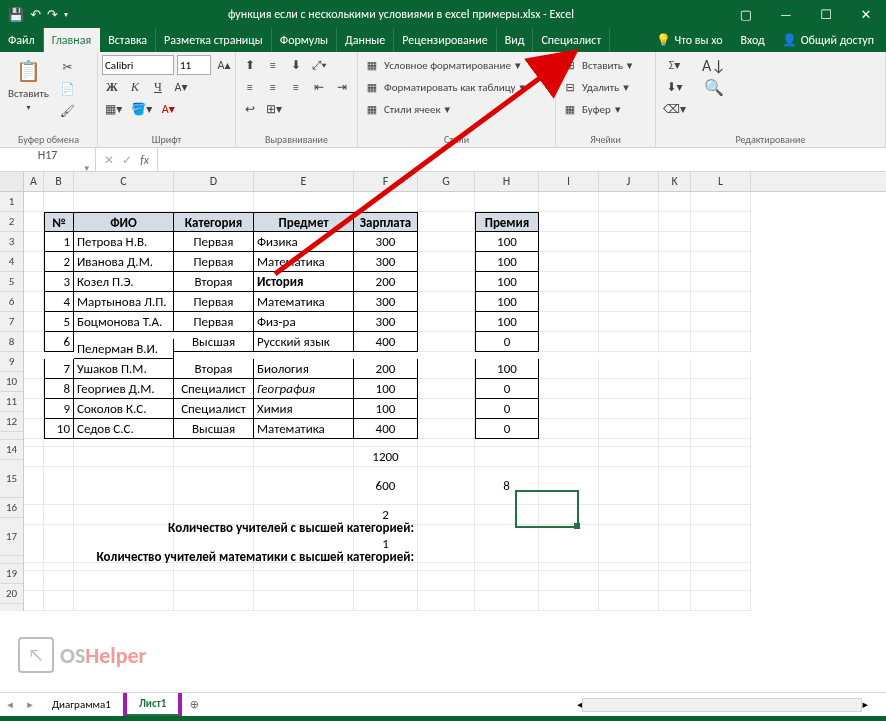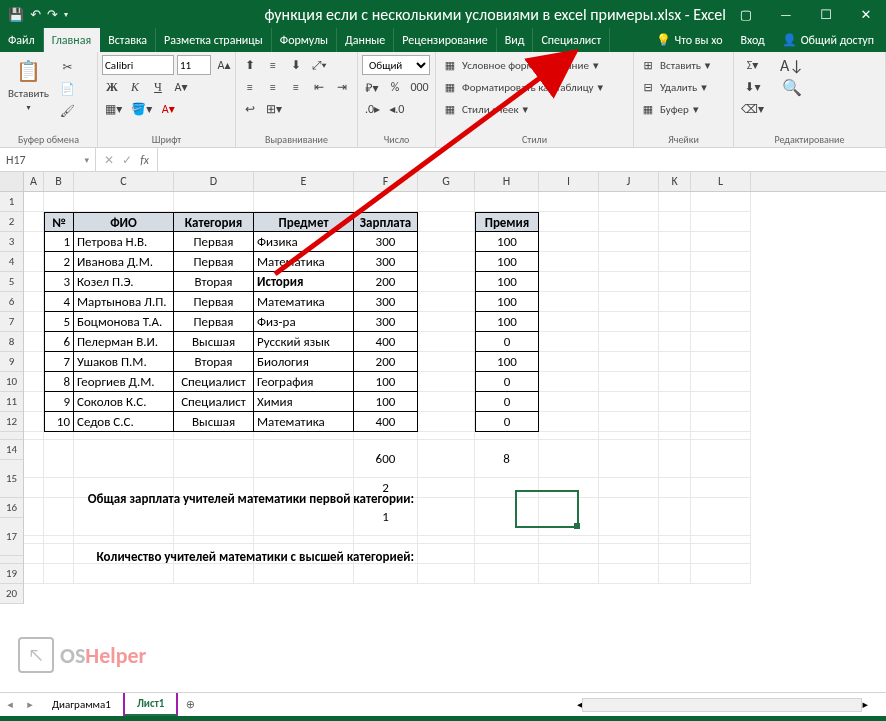--- a/index.html
+++ b/index.html
@@ -1,21 +1,21 @@
 <!DOCTYPE html>
 <html><head>
 <meta charset="utf-8">
 <style>
 * { box-sizing: border-box; margin: 0; padding: 0; font-family: 'Segoe UI', Calibri, sans-serif; }
 body { background: #fff; width: 886px; height: 721px; overflow: hidden; position: relative; user-select: none; }
 
 .titlebar { height: 28px; background: #0a6332; color: #fff; display: flex; align-items: center; font-size: 12px; }
 .titlebar .qat { display: flex; align-items: center; gap: 6px; padding: 0 8px; }
 .titlebar .qat span { font-size: 13px; opacity: .9; }
-.titlebar .title { flex: 1; text-align: right; font-size: 16px; white-space: nowrap; overflow: hidden; }
+.titlebar .title { flex: 1; text-align: center; font-size: 12px; white-space: nowrap; overflow: hidden; }
 .titlebar .winctrl { display: flex; align-items: center; }
 .titlebar .winctrl span { width: 40px; text-align: center; font-size: 13px; }
 
 .menubar { height: 24px; background: #0a6332; color: #fff; display: flex; align-items: stretch; font-size: 12px; }
 .menubar .tab { padding: 0 8px; display: flex; align-items: center; cursor: pointer; border-right: 1px solid rgba(255,255,255,.15); }
 .menubar .tab.active { background: #f1f1f1; color: #217346; font-weight: 500; }
 .menubar .spacer { flex: 1; }
 .menubar .right { display: flex; align-items: center; gap: 2px; padding-right: 4px; }
 .menubar .right .rbtn { padding: 0 8px; display: flex; align-items: center; height: 100%; font-size: 12px; }
 .menubar .right .rbtn.share { background: #0a6332; }
@@ -30,21 +30,21 @@
 .ribbon .row { display: flex; align-items: center; gap: 3px; }
 .ribbon select, .ribbon .combo { font-size: 11px; height: 20px; border: 1px solid #ababab; background: #fff; padding: 0 2px; }
 .ribbon .btn { height: 20px; min-width: 20px; display: inline-flex; align-items: center; justify-content: center; font-size: 12px; padding: 0 3px; cursor: pointer; }
 .ribbon .fmt-b { font-weight: bold; font-family: 'Times New Roman'; }
 .ribbon .fmt-i { font-style: italic; font-family: 'Times New Roman'; }
 .ribbon .fmt-u { text-decoration: underline; font-family: 'Times New Roman'; }
 .ribbon .item { display: flex; align-items: center; gap: 4px; font-size: 11px; height: 20px; padding: 0 2px; }
 .ribbon .item .ic { width: 16px; text-align: center; }
 
 .fxbar { height: 24px; background: #fff; border-bottom: 1px solid #d4d4d4; display: flex; align-items: center; font-size: 12px; }
-.fxbar .namebox { width: 96px; border-right: 1px solid #d4d4d4; height: 100%; display: flex; align-items: center; padding: 0 6px; color: #555; }
+.fxbar .namebox { width: 96px; border-right: 1px solid #d4d4d4; height: 100%; display: flex; align-items: center; padding: 0 6px; color: #555; flex-direction: column; }
 .fxbar .namebox span.dd { margin-left: auto; color: #888; font-size: 9px; }
 .fxbar .fxbtns { display: flex; align-items: center; gap: 8px; padding: 0 8px; border-right: 1px solid #d4d4d4; height: 100%; }
 .fxbar .fxbtns span { color: #aaa; }
 .fxbar .fxinput { flex: 1; padding: 0 6px; }
 
 .sheet { position: relative; height: 520px; overflow: hidden; }
 .grid { position: relative; }
 .colhdr { display: flex; height: 20px; background: #f0f0f0; border-bottom: 1px solid #ccc; font-size: 12px; color: #444; }
 .colhdr .corner { width: 24px; border-right: 1px solid #ccc; background: #eaeaea; }
 .colhdr .ch { border-right: 1px solid #d8d8d8; text-align: center; line-height: 19px; }
@@ -61,21 +61,21 @@
 .tblT { border-top: 1px solid #000; }
 .th { background: #d6dce4; font-weight: bold; justify-content: center; }
 
 .selection { position: absolute; border: 2px solid #217346; pointer-events: none; }
 .selection .handle { position: absolute; right: -3px; bottom: -3px; width: 6px; height: 6px; background: #217346; }
 
 .arrow { position: absolute; left: 265px; top: 44px; pointer-events: none; }
 
 .tabs { height: 24px; background: #fff; border-top: 1px solid #d4d4d4; display: flex; align-items: center; font-size: 11px; }
 .tabs .navbtn { width: 20px; text-align: center; color: #888; }
-.tabs .stab { padding: 0 12px; height: 100%; display: flex; align-items: center; border-right: 2px solid #a21caf; }
+.tabs .stab { padding: 0 12px; height: 100%; display: flex; align-items: center; border-right: 4px solid #a21caf; }
 .tabs .stab.active { background: #fff; border-bottom: 2px solid #217346; color: #217346; font-weight: 600; }
 .tabs .newtab { width: 24px; text-align: center; color: #666; }
 .tabs .hscroll { margin-left: auto; display: flex; align-items: center; gap: 0; padding-right: 18px; }
 .tabs .hscroll .track { width: 280px; height: 14px; background: #f0f0f0; border: 1px solid #d4d4d4; }
 
 .statusbar { height: 22px; background: #0a6332; color: #fff; display: flex; align-items: center; font-size: 11px; padding: 0 8px; }
 .statusbar .st-left { flex: 1; }
 .statusbar .viewbtns span { padding: 0 6px; }
 .statusbar .zoom { display: flex; align-items: center; gap: 6px; margin-left: 12px; }
 
@@ -186,37 +186,20 @@
       </div>
       <div class="row">
         <span class="btn">↩</span>
         <span class="btn">⊞▾</span>
       </div>
     </div>
       </div>
     <div class="glabel">Выравнивание</div>
   </div>
 
-  <div class="group" style="width:78px">
-    <div class="gbody">
-        <div class="col" style="width:100%">
-      <select class="combo" style="width:68px"><option>Общий</option></select>
-      <div class="row">
-        <span class="btn">₽▾</span>
-        <span class="btn">%</span>
-        <span class="btn">000</span>
-      </div>
-      <div class="row">
-        <span class="btn">.0▸</span>
-        <span class="btn">◂.0</span>
-      </div>
-    </div>
-      </div>
-    <div class="glabel">Число</div>
-  </div>
 
   <div class="group" style="width:198px">
     <div class="gbody">
         <div class="col" style="width:100%">
       <div class="item"><span class="ic">▦</span><span>Условное форматирование</span> ▾</div>
       <div class="item"><span class="ic">▦</span><span>Форматировать как таблицу</span> ▾</div>
       <div class="item"><span class="ic">▦</span><span>Стили ячеек</span> ▾</div>
     </div>
       </div>
     <div class="glabel">Стили</div>
@@ -399,21 +382,21 @@
             <div class="cell " style="width: 57px; height: 20px;"></div>
             <div class="cell tac tbl tblL" style="width: 64px; height: 20px;">100</div>
             <div class="cell " style="width: 60px; height: 20px;"></div>
             <div class="cell " style="width: 60px; height: 20px;"></div>
             <div class="cell " style="width: 32px; height: 20px;"></div>
             <div class="cell " style="width: 60px; height: 20px;"></div>
           </div>
           <div class="cellrow">
             <div class="cell " style="width: 20px; height: 20px;"></div>
             <div class="cell tar tbl tblL" style="width: 30px; height: 20px;">6</div>
-            <div class="cell tbl" style="width: 100px; height: 20px;">Пелерман В.И.</div>
+            <div class="cell tbl" style="width: 100px; height: 20px; margin-top: 7px;">Пелерман В.И.</div>
             <div class="cell tac tbl" style="width: 80px; height: 20px;">Высшая</div>
             <div class="cell tbl" style="width: 100px; height: 20px;">Русский язык</div>
             <div class="cell tac tbl" style="width: 64px; height: 20px;">400</div>
             <div class="cell " style="width: 57px; height: 20px;"></div>
             <div class="cell tac tbl tblL" style="width: 64px; height: 20px;">0</div>
             <div class="cell " style="width: 60px; height: 20px;"></div>
             <div class="cell " style="width: 60px; height: 20px;"></div>
             <div class="cell " style="width: 32px; height: 20px;"></div>
             <div class="cell " style="width: 60px; height: 20px;"></div>
           </div>
@@ -429,21 +412,21 @@
             <div class="cell " style="width: 60px; height: 20px;"></div>
             <div class="cell " style="width: 60px; height: 20px;"></div>
             <div class="cell " style="width: 32px; height: 20px;"></div>
             <div class="cell " style="width: 60px; height: 20px;"></div>
           </div>
           <div class="cellrow">
             <div class="cell " style="width: 20px; height: 20px;"></div>
             <div class="cell tar tbl tblL" style="width: 30px; height: 20px;">8</div>
             <div class="cell tbl" style="width: 100px; height: 20px;">Георгиев Д.М.</div>
             <div class="cell tac tbl" style="width: 80px; height: 20px;">Специалист</div>
-            <div class="cell tbl" style="width: 100px; height: 20px;">География</div>
+            <div class="cell tbl" style="width: 100px; height: 20px; font-style: italic;">География</div>
             <div class="cell tac tbl" style="width: 64px; height: 20px;">100</div>
             <div class="cell " style="width: 57px; height: 20px;"></div>
             <div class="cell tac tbl tblL" style="width: 64px; height: 20px;">0</div>
             <div class="cell " style="width: 60px; height: 20px;"></div>
             <div class="cell " style="width: 60px; height: 20px;"></div>
             <div class="cell " style="width: 32px; height: 20px;"></div>
             <div class="cell " style="width: 60px; height: 20px;"></div>
           </div>
           <div class="cellrow">
             <div class="cell " style="width: 20px; height: 20px;"></div>
@@ -481,20 +464,34 @@
             <div class="cell " style="width: 100px; height: 8px;"></div>
             <div class="cell " style="width: 64px; height: 8px;"></div>
             <div class="cell " style="width: 57px; height: 8px;"></div>
             <div class="cell " style="width: 64px; height: 8px;"></div>
             <div class="cell " style="width: 60px; height: 8px;"></div>
             <div class="cell " style="width: 60px; height: 8px;"></div>
             <div class="cell " style="width: 32px; height: 8px;"></div>
             <div class="cell " style="width: 60px; height: 8px;"></div>
           </div>
           <div class="cellrow">
+            <div class="cell " style="width: 20px; height: 20px;"></div>
+            <div class="cell " style="width: 30px; height: 20px;"></div>
+            <div class="cell " style="width: 100px; height: 20px;"></div>
+            <div class="cell " style="width: 80px; height: 20px;"></div>
+            <div class="cell " style="width: 100px; height: 20px;"></div>
+            <div class="cell tac" style="width: 64px; height: 20px;">1200</div>
+            <div class="cell " style="width: 57px; height: 20px;"></div>
+            <div class="cell " style="width: 64px; height: 20px;"></div>
+            <div class="cell " style="width: 60px; height: 20px;"></div>
+            <div class="cell " style="width: 60px; height: 20px;"></div>
+            <div class="cell " style="width: 32px; height: 20px;"></div>
+            <div class="cell " style="width: 60px; height: 20px;"></div>
+          </div>
+          <div class="cellrow">
             <div class="cell " style="width: 20px; height: 38px;"></div>
             <div class="cell " style="width: 30px; height: 38px;"></div>
             <div class="cell " style="width: 100px; height: 38px;"></div>
             <div class="cell " style="width: 80px; height: 38px;"></div>
             <div class="cell " style="width: 100px; height: 38px;"></div>
             <div class="cell tac" style="width: 64px; height: 38px;">600</div>
             <div class="cell " style="width: 57px; height: 38px;"></div>
             <div class="cell tac" style="width: 64px; height: 38px;">8</div>
             <div class="cell " style="width: 60px; height: 38px;"></div>
             <div class="cell " style="width: 60px; height: 38px;"></div>
@@ -564,21 +561,21 @@
             <div class="cell " style="width: 80px; height: 20px;"></div>
             <div class="cell " style="width: 100px; height: 20px;"></div>
             <div class="cell " style="width: 64px; height: 20px;"></div>
             <div class="cell " style="width: 57px; height: 20px;"></div>
             <div class="cell " style="width: 64px; height: 20px;"></div>
             <div class="cell " style="width: 60px; height: 20px;"></div>
             <div class="cell " style="width: 60px; height: 20px;"></div>
             <div class="cell " style="width: 32px; height: 20px;"></div>
             <div class="cell " style="width: 60px; height: 20px;"></div>
           </div>
-          <div style="position: absolute; left: 50px; top: 288px; width: 344px; height: 38px; font-size: 13px; font-weight: bold; text-align: right; display: flex; align-items: center; justify-content: flex-end; white-space: normal; line-height: 1.2; padding-right: 4px;">Общая зарплата учителей математики первой категории:</div>
+          <div style="position: absolute; left: 50px; top: 326px; width: 344px; height: 20px; font-size: 13px; font-weight: bold; text-align: right; display: flex; align-items: center; justify-content: flex-end; white-space: normal; line-height: 1.2; padding-right: 4px;">Количество учителей с высшей категорией:</div>
           <div style="position: absolute; left: 50px; top: 346px; width: 344px; height: 38px; font-size: 13px; font-weight: bold; text-align: right; display: flex; align-items: center; justify-content: flex-end; white-space: normal; line-height: 1.2; padding-right: 4px;">Количество учителей математики с высшей категорией:</div>
         </div>
     </div>
   </div>
   <div class="selection" style="left:515px;top:318px;width:64px;height:38px">
       <div class="handle"></div>
     </div>
 </div>
 
 <svg class="arrow" width="330" height="240">

